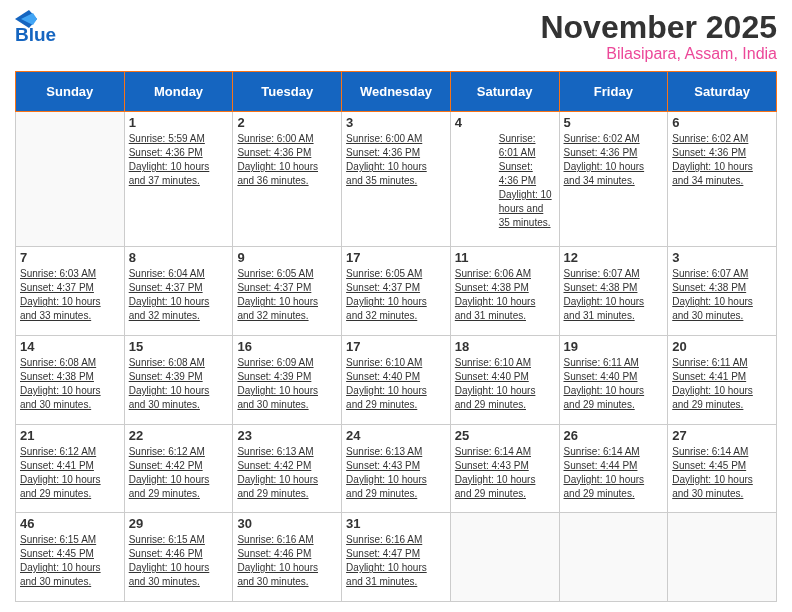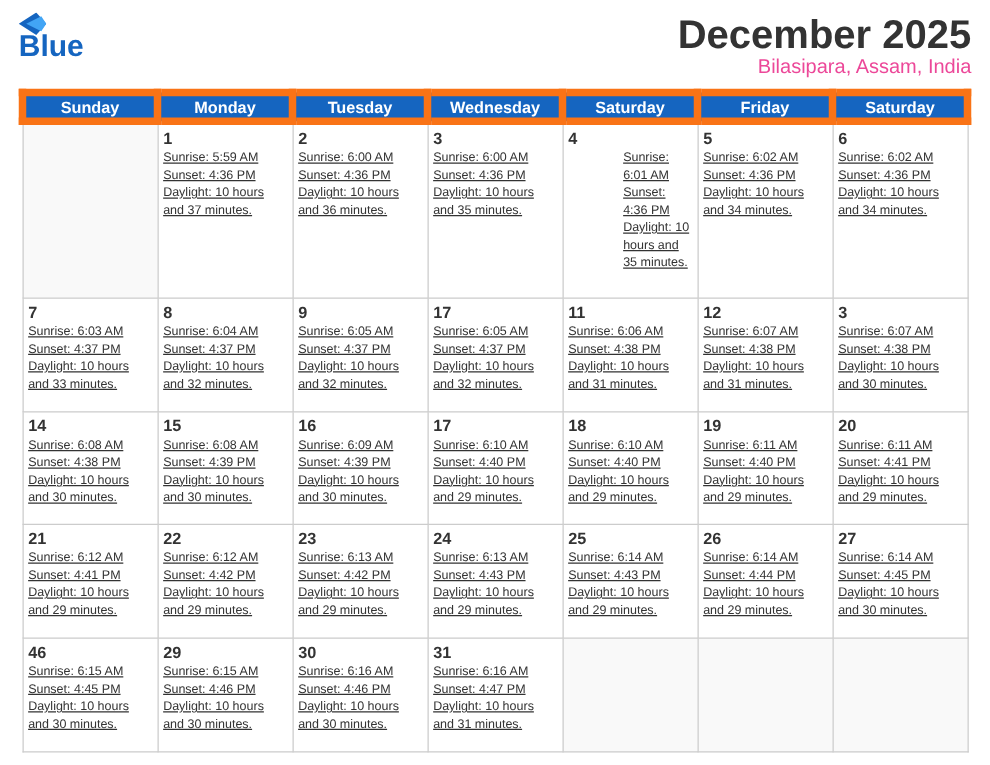--- a/index.html
+++ b/index.html
@@ -50,24 +50,24 @@
       flex: 1;
       border: 1px solid #ccc;
       border-collapse: collapse;
       width: 100%;
       table-layout: fixed;
     }
     .calendar th {
       background: #1565c0;
       color: #fff;
       text-align: center;
-      padding: 1px 2px;
+      padding: 12px 2px;
       font-size: 13px;
       font-weight: bold;
-      border: 6px solid #f97316;
+      border: 1px solid #f97316;
     }
     .calendar td {
       border: 1px solid #ccc;
       vertical-align: top;
       padding: 3px 4px;
       font-size: 10px;
       color: #333;
       height: 80px;
     }
     .day-number {
@@ -96,24 +96,24 @@
 
 <div class="page">
   <div class="header">
     <div class="logo">
       <div class="logo-row">
         <svg width="22" height="18" viewBox="0 0 22 18">
           <polygon points="0,9 14,0 22,9 14,18" fill="#1565c0"></polygon>
           <polygon points="6,9 18,3 22,9 18,15" fill="#42a5f5"></polygon>
         </svg>
       </div>
-      <span style="font-size:24px;font-weight:bold;color:#1565c0;margin-top:-4px;text-align:center;">Blue</span>
+      <span style="font-size:19px;font-weight:bold;color:#1565c0;margin-top:-4px;text-align:center;">Blue</span>
     </div>
     <div class="title-section">
-      <div class="main-title">December 2025</div>
+      <div class="main-title">November 2025</div>
       <div class="subtitle">Bilasipara, Assam, India</div>
     </div>
   </div>
 
   <table class="calendar">
     <thead>
       <tr>
       <th>Sunday</th>
           <th>Monday</th>
           <th>Tuesday</th>

